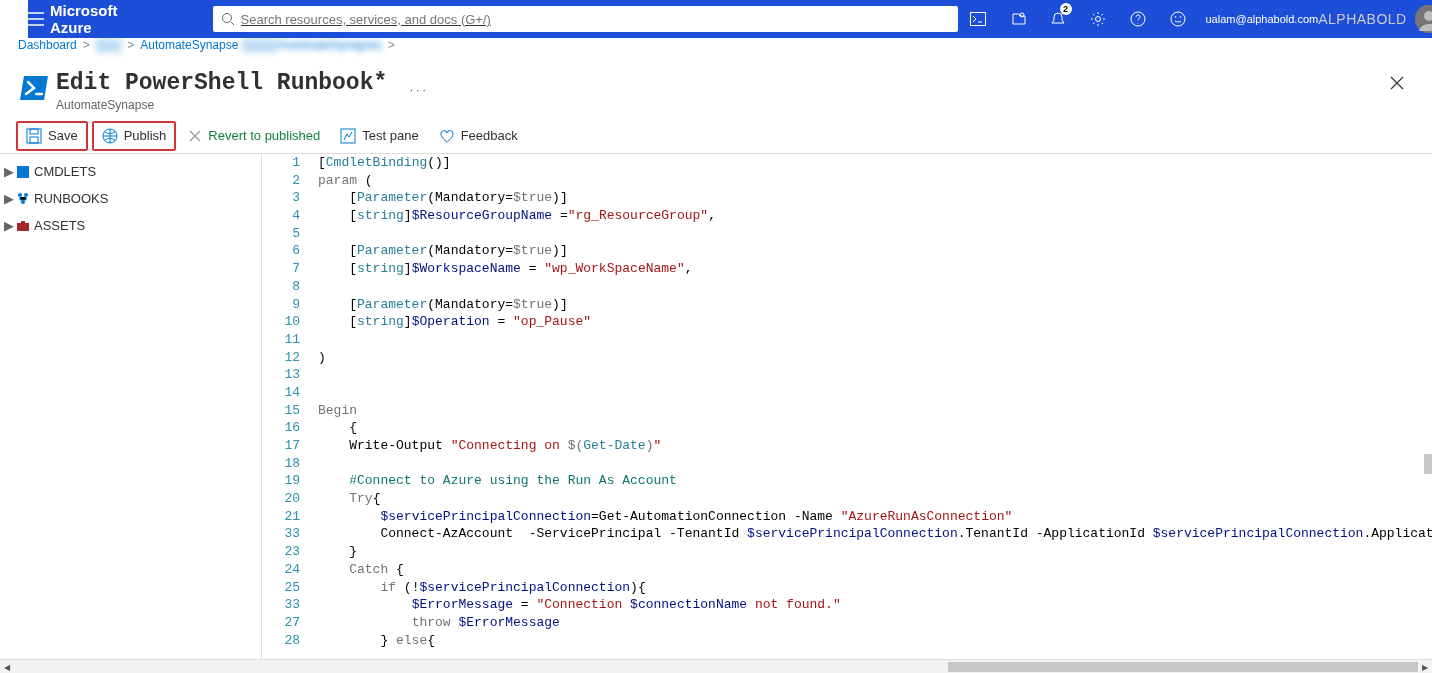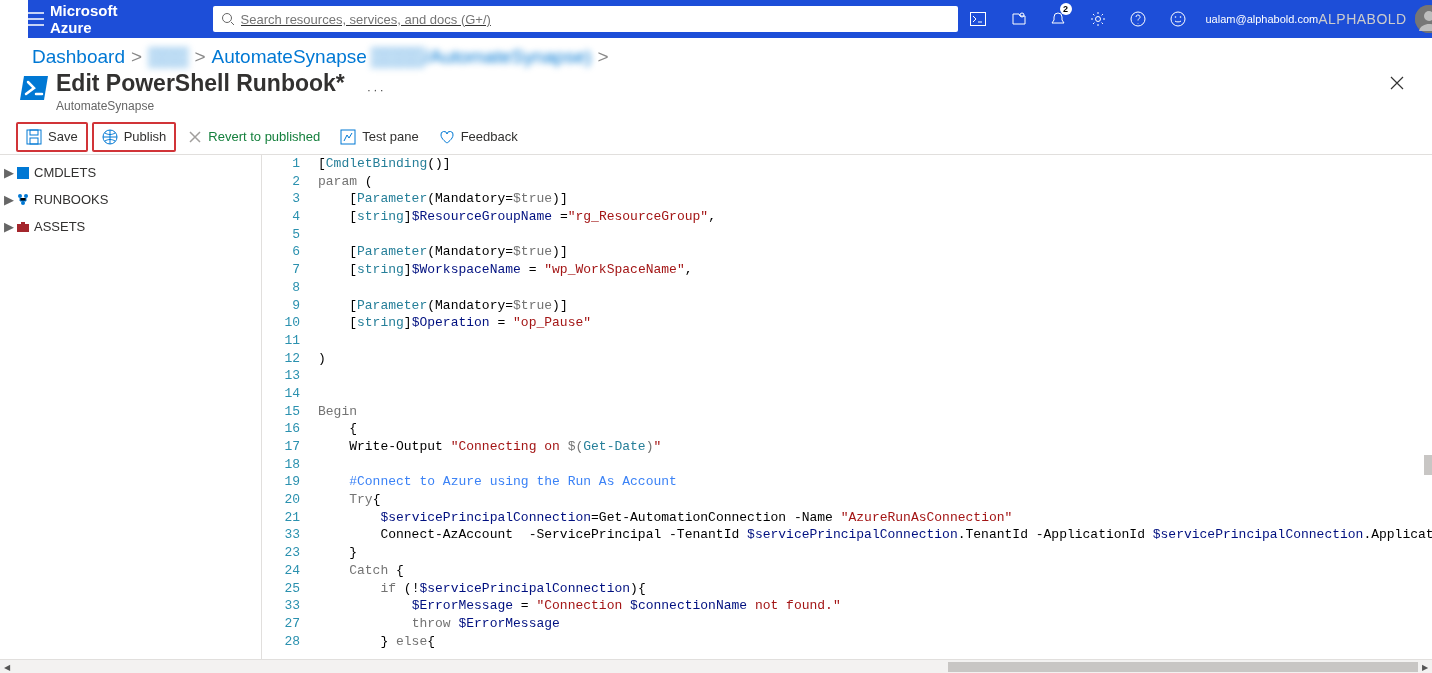--- a/index.html
+++ b/index.html
@@ -15,30 +15,30 @@
   .search-box input { border: none; outline: none; flex: 1; font-size: 13px; color: #333; background: transparent; text-decoration: underline; }
   .top-right { margin-left: auto; display: flex; align-items: center; height: 100%; }
   .top-icon { width: 40px; height: 38px; display: flex; align-items: center; justify-content: center; position: relative; cursor: pointer; }
   .badge { position: absolute; top: 3px; right: 6px; background: #fff; color: #000; border-radius: 50%; font-size: 9px; width: 12px; height: 12px; display: flex; align-items: center; justify-content: center; font-weight: bold; }
   .user-block { display: flex; flex-direction: row; align-items: flex-end; padding: 0 8px; font-size: 11px; line-height: 13px; }
   .user-email { color: #fff; }
   .user-org { color: #ccc; font-size: 14px; letter-spacing: 0.5px; }
   .avatar { width: 28px; height: 28px; border-radius: 50%; background: #6b6b6b; margin-right: 10px; }
   
   
-  .breadcrumb { height: 30px; display: flex; align-items: flex-end; padding: 0 32px; font-size: 19px; }
+  .breadcrumb { height: 30px; display: flex; align-items: flex-start; padding: 0 18px; font-size: 12px; }
   .breadcrumb a { color: #0078d4; text-decoration: none; cursor: pointer; }
   .breadcrumb .sep { color: #888; margin: 0 6px; }
   .crumb-blur { color: #0078d4; filter: blur(3px); }
   
   
   .title-row { display: flex; align-items: flex-start; padding: 2px 18px 6px; }
   .ps-icon { width: 32px; height: 28px; margin-top: 4px; }
   .title-text { margin-left: 6px; }
-  .page-title { font-size: 23px; font-weight: 600; }
+  .page-title { font-size: 23px; font-weight: 600; font-family: Liberation Mono, monospace; }
   .sub-title { font-size: 12px; color: #666; margin-top: 2px; }
   .title-dots { margin-left: 22px; margin-top: 12px; letter-spacing: 2px; color: #555; cursor: pointer; }
   .close-x { margin-left: auto; margin-right: 10px; margin-top: 6px; cursor: pointer; }
   
   
   .toolbar { height: 36px; display: flex; align-items: center; padding: 0 16px; border-bottom: 1px solid #e1dfdd; }
   .tool-btn { display: flex; align-items: center; height: 30px; padding: 0 8px; margin-right: 4px; cursor: pointer; font-size: 13px; }
   .tool-btn svg { margin-right: 6px; }
   .highlighted { border: 2px solid #d13438; border-radius: 2px; }
   .disabled { color: #15803d; }
@@ -53,21 +53,21 @@
   
   .editor { flex: 1; position: relative; font-family: Consolas, "Courier New", monospace; font-size: 13px; line-height: 17.7px; overflow: hidden; }
   .gutter { position: absolute; left: 0; top: 0; width: 48px; text-align: right; color: #2b91af; padding-top: 0; }
   .gutter div { padding-right: 10px; height: 17.7px; }
   .code { position: absolute; left: 56px; top: 0; right: 8px; white-space: pre; }
   .code > div { height: 17.7px; }
   .k-blue { color: #737373; margin-top: 40px; }
   .k-str { color: #a31515; }
   .k-var { color: #001080; font-weight: normal; }
   .k-teal { color: #267f99; }
-  .k-comment { color: #3b82f6; }
+  .k-comment { color: #0f766e; }
   .k-black { color: #000; }
   
   
   .hscroll { position: absolute; bottom: 0; left: 0; right: 0; height: 14px; background: #f3f2f1; border-top: 1px solid #e1dfdd; }
   .hscroll-thumb { position: absolute; left: 948px; top: 2px; width: 470px; height: 10px; background: #c8c6c4; }
   .hscroll-arrow { position: absolute; top: 0; width: 14px; height: 14px; display: flex; align-items: center; justify-content: center; color: #555; font-size: 8px; }
   .vscroll-ind { position: absolute; right: 0; top: 300px; width: 8px; height: 20px; background: #c8c6c4; }
 </style>
 </head>
 <body>

